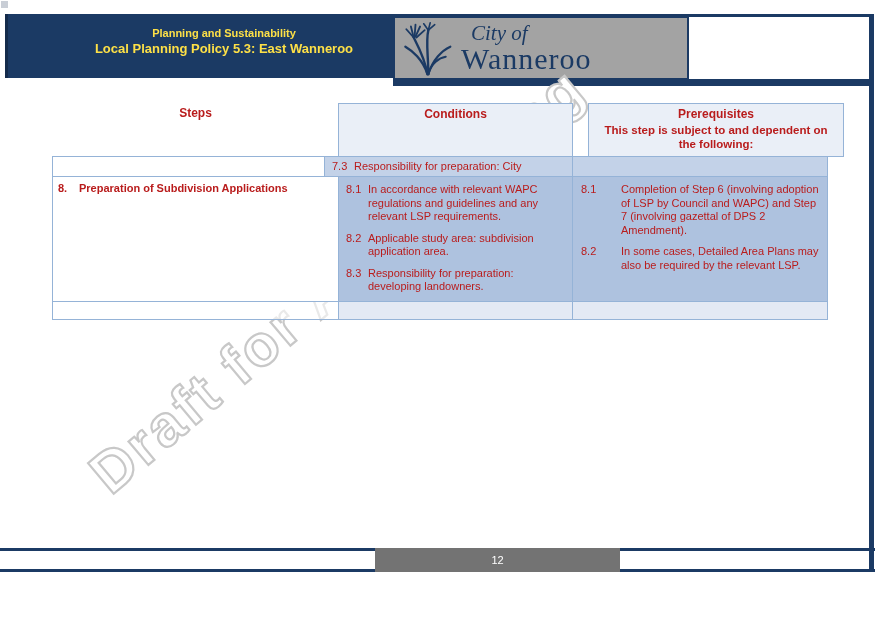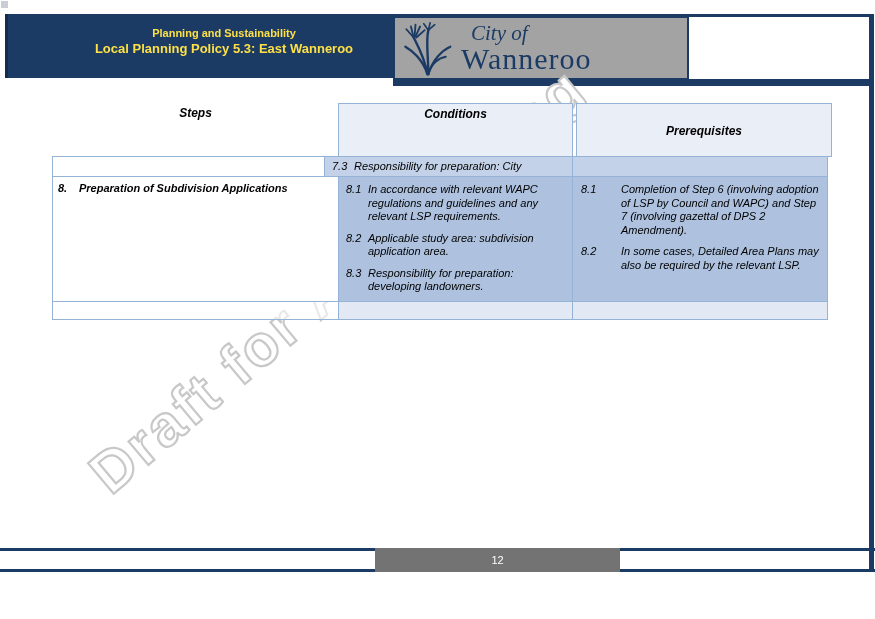--- a/index.html
+++ b/index.html
@@ -34,27 +34,27 @@
   
   .watermark{
     left:98px;top:452px;height:58px;line-height:58px;white-space:nowrap;
     font-size:58px;font-weight:bold;letter-spacing:3px;
     color:#ffffff;-webkit-text-stroke:2.2px #c8c8c8;
     transform:rotate(-40deg);transform-origin:0 50%;
   }
 
   
   .cell{position:absolute;box-sizing:border-box;border:1px solid #95B3D7;
-    font-size:11px;line-height:13.5px;color:#000000;font-style:italic;}
+    font-size:11px;line-height:13.5px;color:#b91c1c;}
   .steps-header{left:52px;top:103px;width:287px;height:54px;border:none;
     font-weight:bold;font-size:12px;text-align:center;padding-top:4px;}
   .cond-header{left:338px;top:103px;width:235px;height:54px;background:#EAEFF7;
     font-weight:bold;font-size:12px;text-align:center;padding-top:4px;}
-  .prereq-header{left:576px;top:103px;width:256px;height:54px;background:#EAEFF7;
-    text-align:center;padding-top:20px;}
+  .prereq-header{left:588px;top:103px;width:256px;height:54px;background:#EAEFF7;
+    text-align:center;padding-top:3px;}
   .prereq-title{font-weight:bold;font-size:12px;line-height:15px;}
   .prereq-subtitle{font-weight:bold;font-size:11.5px;line-height:13.5px;
     width:228px;margin:2px auto 0;}
 
   .c1r1{left:52px;top:156px;width:287px;height:21px;background:#ffffff;}
   .c2r1{left:324px;top:156px;width:269px;height:21px;background:#C3D2E8;}
   .c3r1{left:572px;top:156px;width:256px;height:21px;background:#C3D2E8;}
   .c1r2{left:52px;top:176px;width:287px;height:126px;background:#ffffff;}
   .c2r2{left:338px;top:176px;width:235px;height:126px;background:#AEC2DF;}
   .c3r2{left:572px;top:176px;width:256px;height:126px;background:#AEC2DF;}
@@ -112,20 +112,21 @@
   </div>
 
   <div class="abs right-border"></div>
 
   <div class="abs watermark">Draft for Advertising</div>
 
   <div class="cell steps-header">Steps</div>
   <div class="cell cond-header">Conditions</div>
   <div class="cell prereq-header">
     <div class="prereq-title">Prerequisites</div>
+    <div class="prereq-subtitle">This step is subject to and dependent on the following:</div>
   </div>
 
   <div class="cell c1r1"></div>
   <div class="cell c2r1">
     <div class="cond-single">
       <div class="item">
         <span>7.3</span>
         <span>Responsibility for preparation: City</span>
       </div>
     </div>

